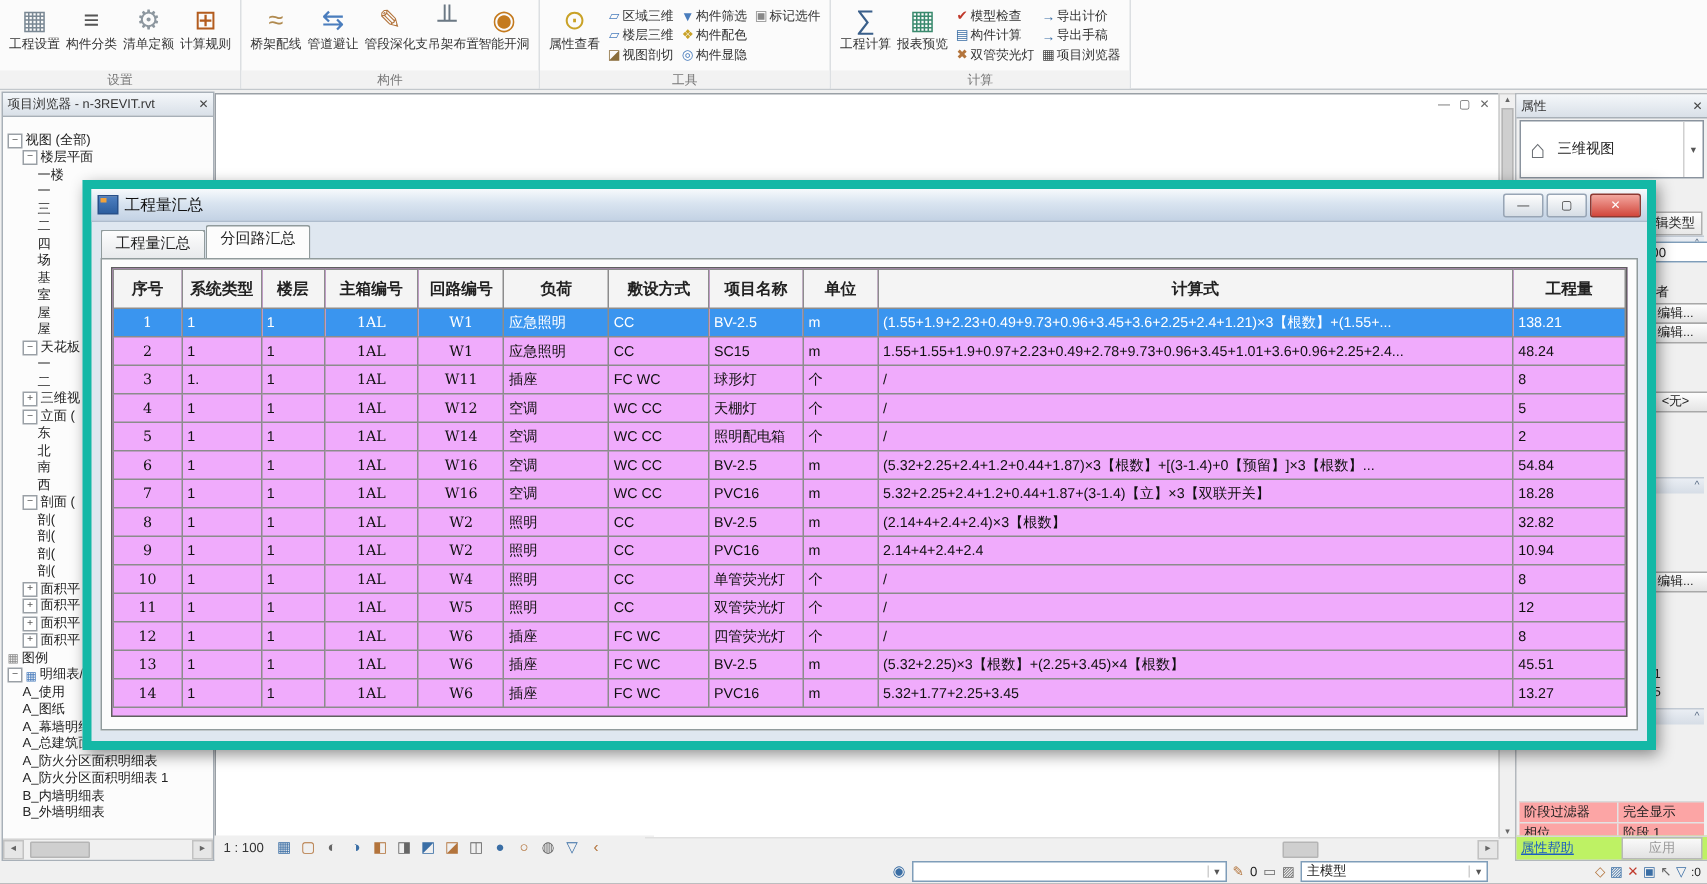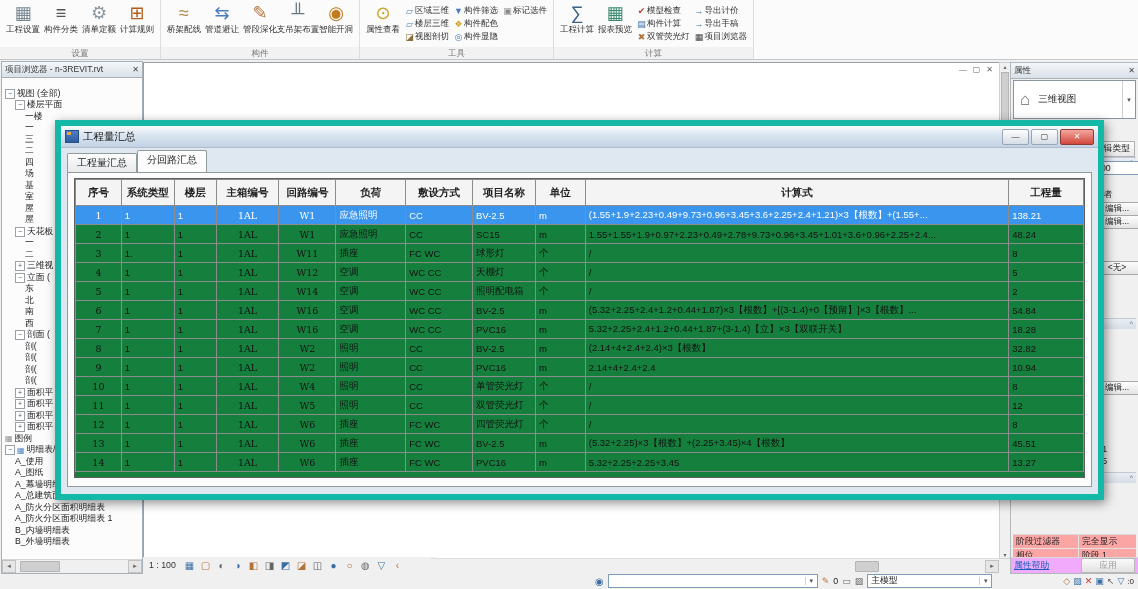--- a/index.html
+++ b/index.html
@@ -60,21 +60,21 @@
   .pfrag{position:absolute;font-size:8.8px;color:#222;}
   .pinput{position:absolute;left:82px;width:46px;height:12px;background:#fff;border:1px solid #7f9db9;
           font-size:8.8px;padding-left:2px;line-height:12px;}
   .pbtn{position:absolute;left:82px;width:46px;height:12px;background:linear-gradient(#fdfdfd,#e4e4e4);
         border:1px solid #a8a8a8;font-size:8.5px;text-align:center;line-height:11px;}
   .phases{position:absolute;left:2px;right:2px;top:427px;background:#fca5a5;border-top:1px solid #d9d9d9;margin-top:44px;}
   .phrow{display:flex;height:13px;border-bottom:1px solid #e3e3e3;align-items:center;font-size:8.8px;}
   .phrow .pl{width:62px;border-right:1px solid #e3e3e3;padding-left:3px;height:100%;display:flex;align-items:center;}
   .phrow .pv{flex:1;padding-left:3px;}
   .propfoot{position:absolute;left:0;right:0;bottom:0;height:15px;display:flex;align-items:center;
-            padding:0 3px;background:#f0abfc;border-top:1px solid #d8d8d8;}
+            padding:0 3px;background:#bef264;border-top:1px solid #d8d8d8;}
   .helplink{color:#1d5fbf;text-decoration:underline;font-size:8.8px;flex:1;}
   .applybtn{width:52px;height:13px;background:linear-gradient(#fafafa,#e2e2e2);border:1px solid #b8b8b8;
             color:#9a9a9a;font-size:8.8px;text-align:center;line-height:12px;}
   
   .viewbar{position:absolute;left:143px;top:557px;width:287px;height:16px;background:#f0f0f0;
            display:flex;align-items:center;gap:3px;padding-left:6px;}
   .vscale{font-size:8.8px;color:#333;margin-right:4px;}
   .vicon{font-size:10px;width:13px;text-align:center;}
   .drawscroll{position:absolute;left:430px;top:558px;width:569px;height:14px;background:#f0f0f0;
               border-top:1px solid #e0e0e0;}
@@ -98,21 +98,21 @@
   .dticon:after{content:"";position:absolute;left:1px;top:1px;width:4px;height:3px;background:#f0a23c;}
   .dttext{flex:1;font-size:10.5px;color:#111;}
   .dwinbtn{width:25px;height:14px;border:1px solid #98a5b5;border-radius:2px;margin-left:2px;
            background:linear-gradient(#fdfdfd,#d6dde5);color:#333;font-size:8px;line-height:13px;text-align:center;}
   .dclose{background:linear-gradient(#f3a79f,#d2473c);border-color:#8d3a33;color:#fff;width:32px;}
   .tabs{position:absolute;left:6px;top:26px;height:20px;display:flex;align-items:flex-end;}
   .tab{border:1px solid #919b9c;border-bottom:none;background:linear-gradient(#fdfdfd,#e8eaec);
        font-size:10px;padding:2px 9px;height:14px;line-height:14px;border-radius:2px 2px 0 0;color:#222;}
   .tab.active{background:#fcfcfc;height:17px;position:relative;z-index:2;}
   .dpage{position:absolute;left:6px;top:46px;right:6px;bottom:7px;border:1px solid #919b9c;background:#fcfcfc;}
-  .gridwrap{position:absolute;left:6px;top:5px;right:6px;bottom:8px;border:1px solid #5f5f5f;background:#15803d;
+  .gridwrap{position:absolute;left:6px;top:5px;right:6px;bottom:8px;border:1px solid #5f5f5f;background:#f0abfc;
             overflow:hidden;}
   table.grid{border-collapse:collapse;table-layout:fixed;}
   .grid th{border:1px solid #8c8c8c;background:#f4f4f4;font-size:10.5px;font-weight:bold;height:25px;
            padding:0 2px;overflow:hidden;white-space:nowrap;}
   .grid td{border:1px solid #8c8c8c;font-size:9.5px;height:18px;padding:0 3px;overflow:hidden;
            white-space:nowrap;color:#111;}
   .grid tr.selected td{background:#3a95ef;color:#fff;}
   .c-center{text-align:center;}
   .c-serif{font-family:"DejaVu Serif","Liberation Serif",serif;font-size:11px;}
   .c-small{font-size:9px;}
@@ -719,21 +719,21 @@
               <tr>
                 <td class="c-center c-serif">14</td>
                 <td class="c-small">1</td>
                 <td class="c-small">1</td>
                 <td class="c-center c-serif">1AL</td>
                 <td class="c-center c-serif">W6</td>
                 <td>插座</td>
                 <td>FC WC</td>
                 <td>PVC16</td>
                 <td class="c-small">m</td>
-                <td class="c-small">5.32+2.25+2.25+3.45</td>
+                <td class="c-small">5.32+1.77+2.25+3.45</td>
                 <td>13.27</td>
               </tr>
             </tbody>
           </table>
       </div>
     </div>
   </div>
 
 </div>
 

